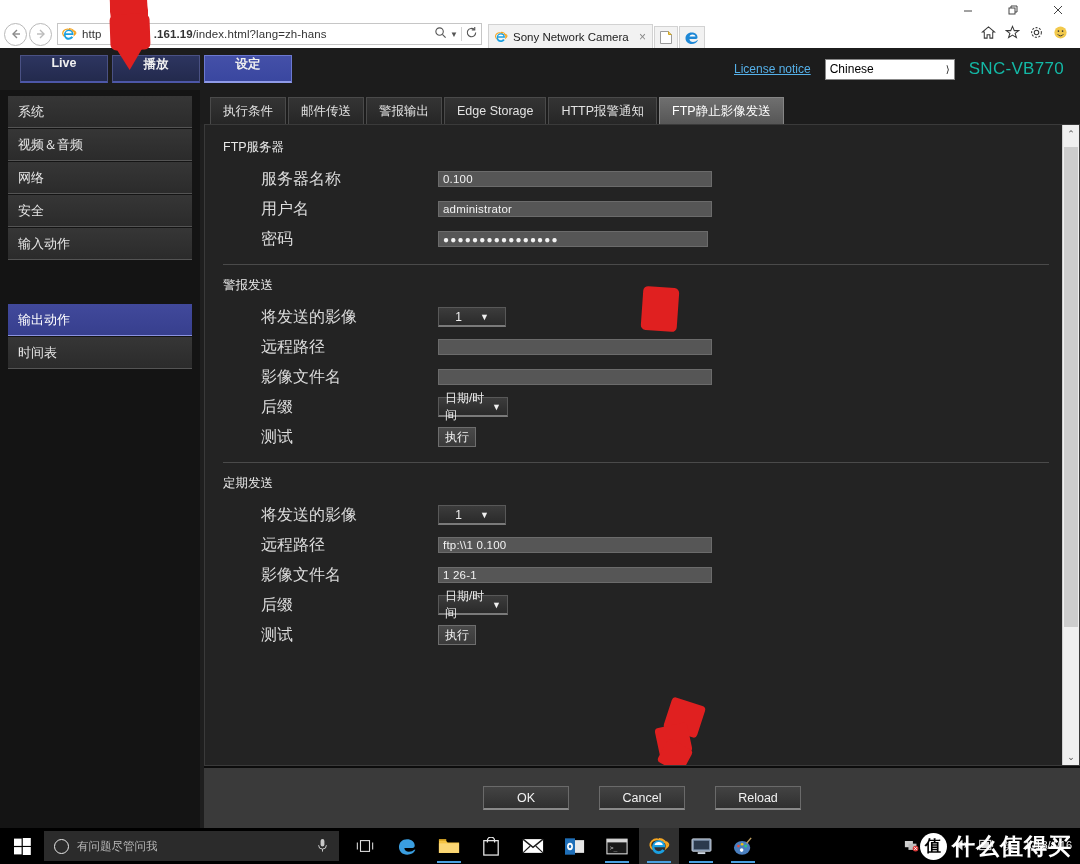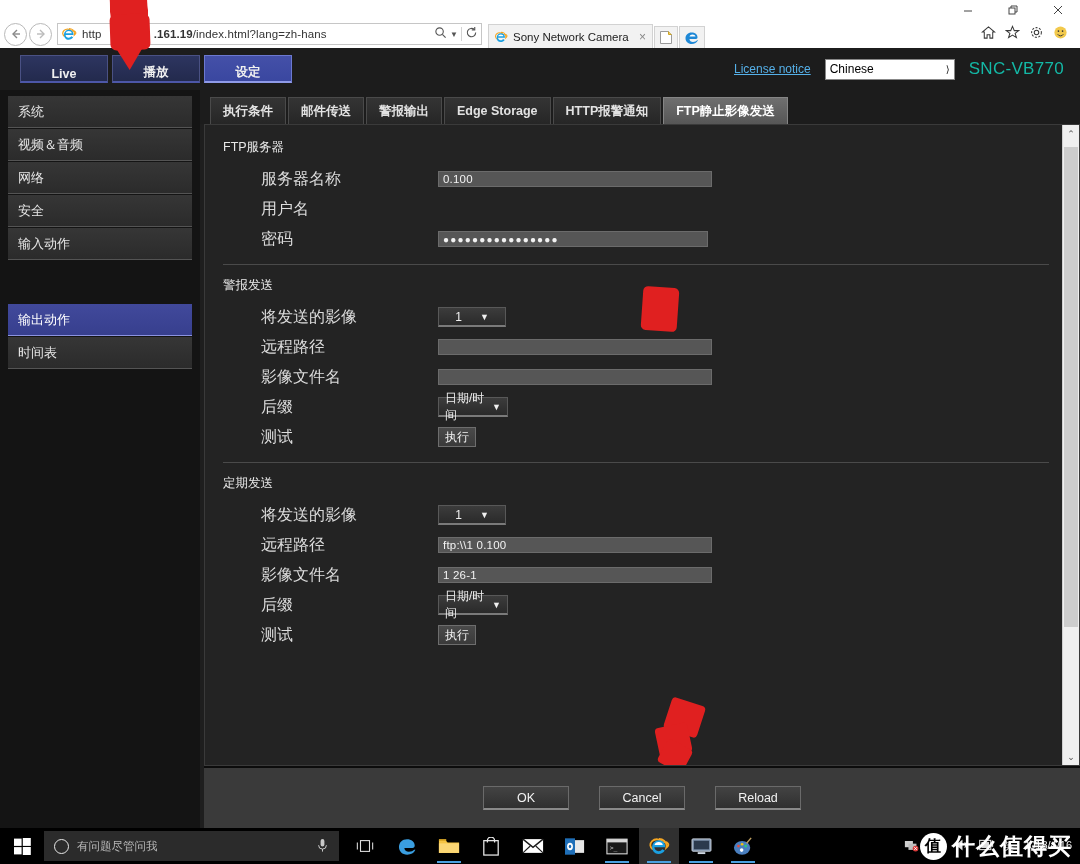--- a/index.html
+++ b/index.html
@@ -65,21 +65,21 @@
   .nav-right {
     display: flex; align-items: center; gap: 9px; padding: 0 8px; color: #3a3a3a;
   }
 
   
   .page { background: #1c1c1c; height: 780px; position: relative; }
 
   .topbar { height: 42px; background: #1c1c1c; display: flex; align-items: center; position: relative; }
   .modetabs { display: flex; gap: 4px; margin-left: 20px; }
   .mode {
-    width: 88px; height: 28px; display:flex; align-items:flex-end; justify-content:center;
+    width: 88px; height: 28px; display:flex; align-items:flex-start; justify-content:center;
     font-size: 12.5px; color: #f0f0f0; font-weight: 700;
     background: linear-gradient(#2d3560, #232a4d);
     border: 1px solid #4a5184; border-bottom: 2px solid #4d57a8;
   }
   .mode.active {
     background: linear-gradient(#4450a8, #3a47a0);
     border: 1px solid #6c79d0; border-bottom: 2px solid #8f9ae8;
   }
   .top-right { margin-left:auto; display:flex; align-items:center; gap:14px; padding-right: 16px; }
   .license { color: #55b0e8; text-decoration: underline; font-size: 12px; }
@@ -104,21 +104,21 @@
   .side-item.active {
     background: linear-gradient(#41499b, #373f8e);
     border-bottom: 1px solid #8b93e0; color: #fff; margin-top: 44px;
   }
 
   
   .content { flex: 1; background: #1e1e1e; display: flex; flex-direction: column; }
   .tabrow { height: 34px; display: flex; align-items: flex-end; padding-left: 10px; gap: 2px; background:#1c1c1c;}
   .ctab {
     height: 27px; padding: 0 12px; display: flex; align-items: center; justify-content:center;
-    font-size: 12.5px; color: #e2e2e2; font-weight: 700;
+    font-size: 12.5px; color: #e2e2e2; font-weight: 400;
     background: linear-gradient(#343434, #262626);
     border: 1px solid #4a4a4a; border-bottom: none;
   }
   .ctab.active { background: linear-gradient(#6f6f6f, #565656); color: #fff; border-color:#858585; }
 
   .panel {
     flex: 1; background: #232323; margin: 0 0 0 4px; border: 1px solid #3a3a3a;
     position: relative; overflow: hidden;
   }
   .panel-inner { padding: 14px 0 0 18px; }
@@ -425,20 +425,21 @@
 
           <div class="sec-title">FTP服务器</div>
 
           <div class="frow">
             <div class="flabel">服务器名称</div>
             <div class="ftext w274">0.100</div>
           </div>
 
           <div class="frow">
             <div class="flabel">用户名</div>
+            <div class="ftext w274">administrator</div>
           </div>
 
           <div class="frow">
             <div class="flabel">密码</div>
             <div class="ftext w270 fdots">●●●●●●●●●●●●●●●●</div>
           </div>
 
 
           <div class="divider"></div>
 

